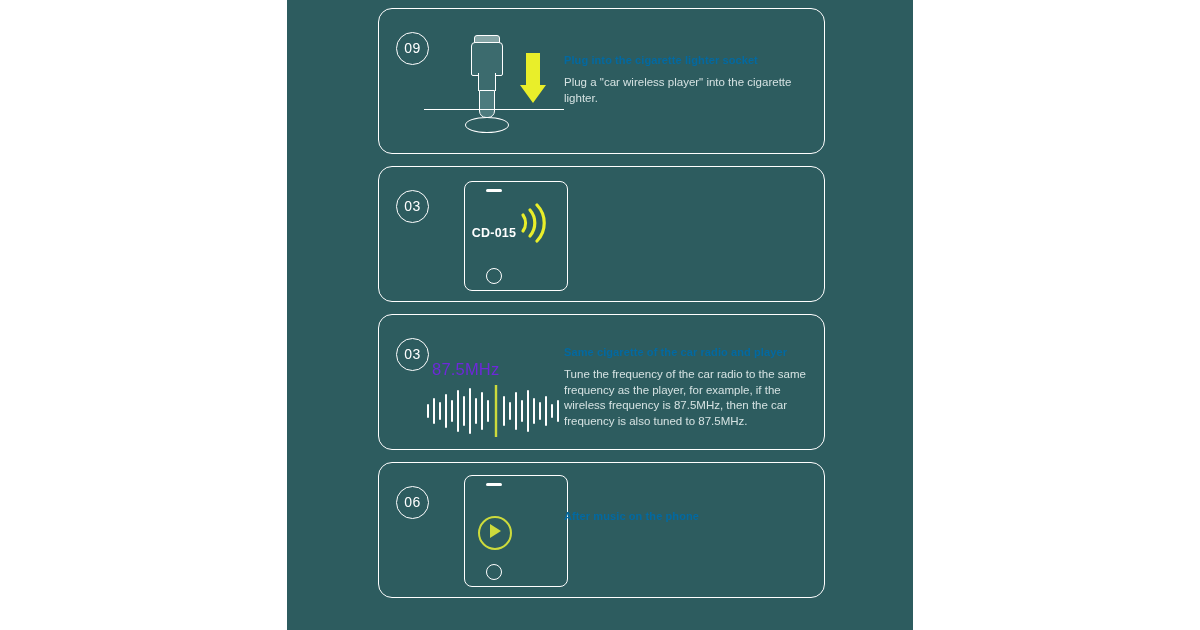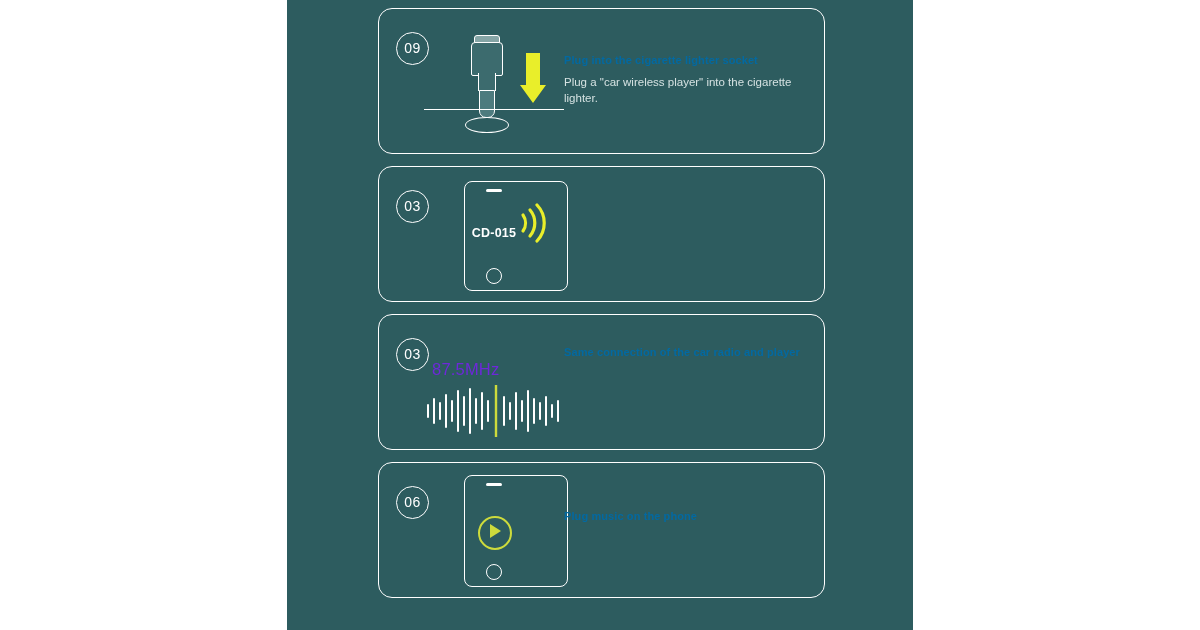--- a/index.html
+++ b/index.html
@@ -292,34 +292,35 @@
             <line x1="104" y1="6" x2="104" y2="46"></line>
             <line x1="110" y1="14" x2="110" y2="38"></line>
             <line x1="116" y1="18" x2="116" y2="34"></line>
             <line x1="122" y1="12" x2="122" y2="40"></line>
             <line x1="128" y1="20" x2="128" y2="32"></line>
             <line x1="134" y1="16" x2="134" y2="36"></line>
           </g>
         </svg>
       </div>
       <div class="copy" style="top:28px;">
-        <p class="title">Same connection of the car radio and player</p>
+        <p class="title">Same cigarette of the car radio and player</p>
+        <p class="body">Tune the frequency of the car radio to the same frequency as the player, for example, if the wireless frequency is 87.5MHz, then the car frequency is also tuned to 87.5MHz.</p>
       </div>
     </div>
 
     <div class="step step-04">
       <div class="badge">06</div>
       <div class="art">
         <div class="phone" style="left:40px; top:12px; width:58px; height:110px;">
           <div class="phone-speaker" style="left:21px; top:7px;"></div>
           <div class="phone-home" style="left:21px; bottom:6px;"></div>
           <div class="play-circle" style="left:13px; top:40px;">
             <div class="play-tri" style="left:10px; top:6px;"></div>
           </div>
         </div>
       </div>
       <div class="copy" style="top:44px;">
-        <p class="title">Plug music on the phone</p>
+        <p class="title">After music on the phone</p>
       </div>
     </div>
 
   </div>
 </div>
 
 </body></html>

